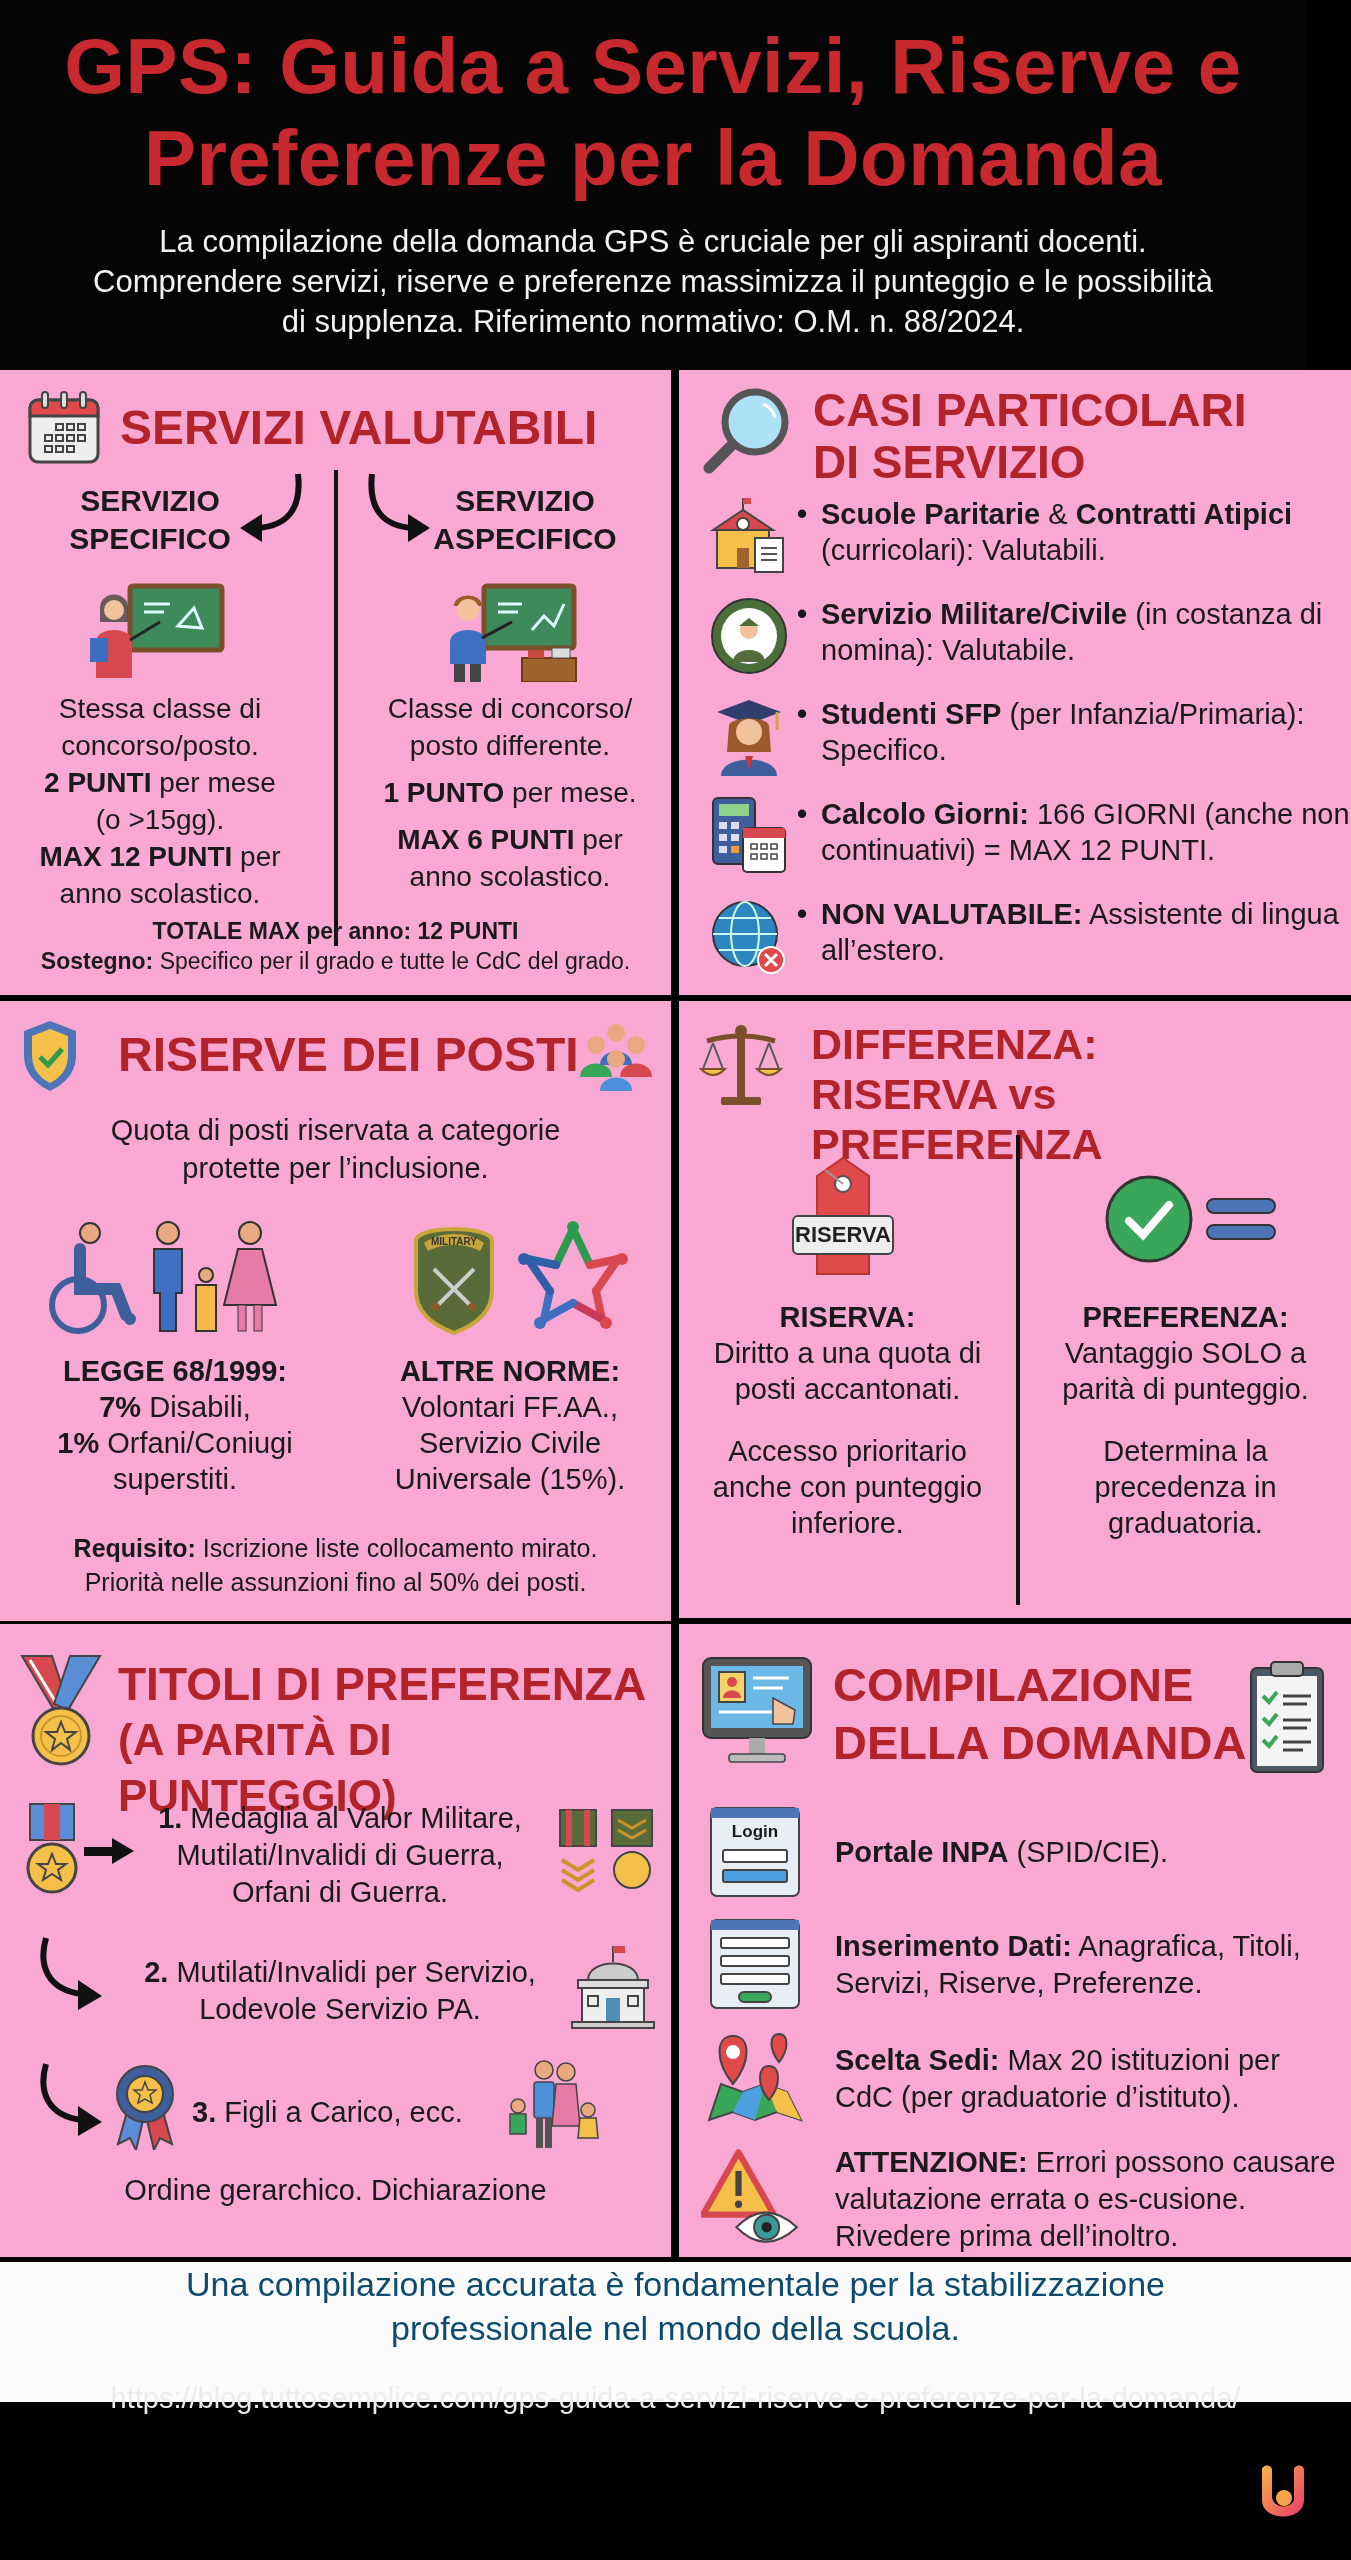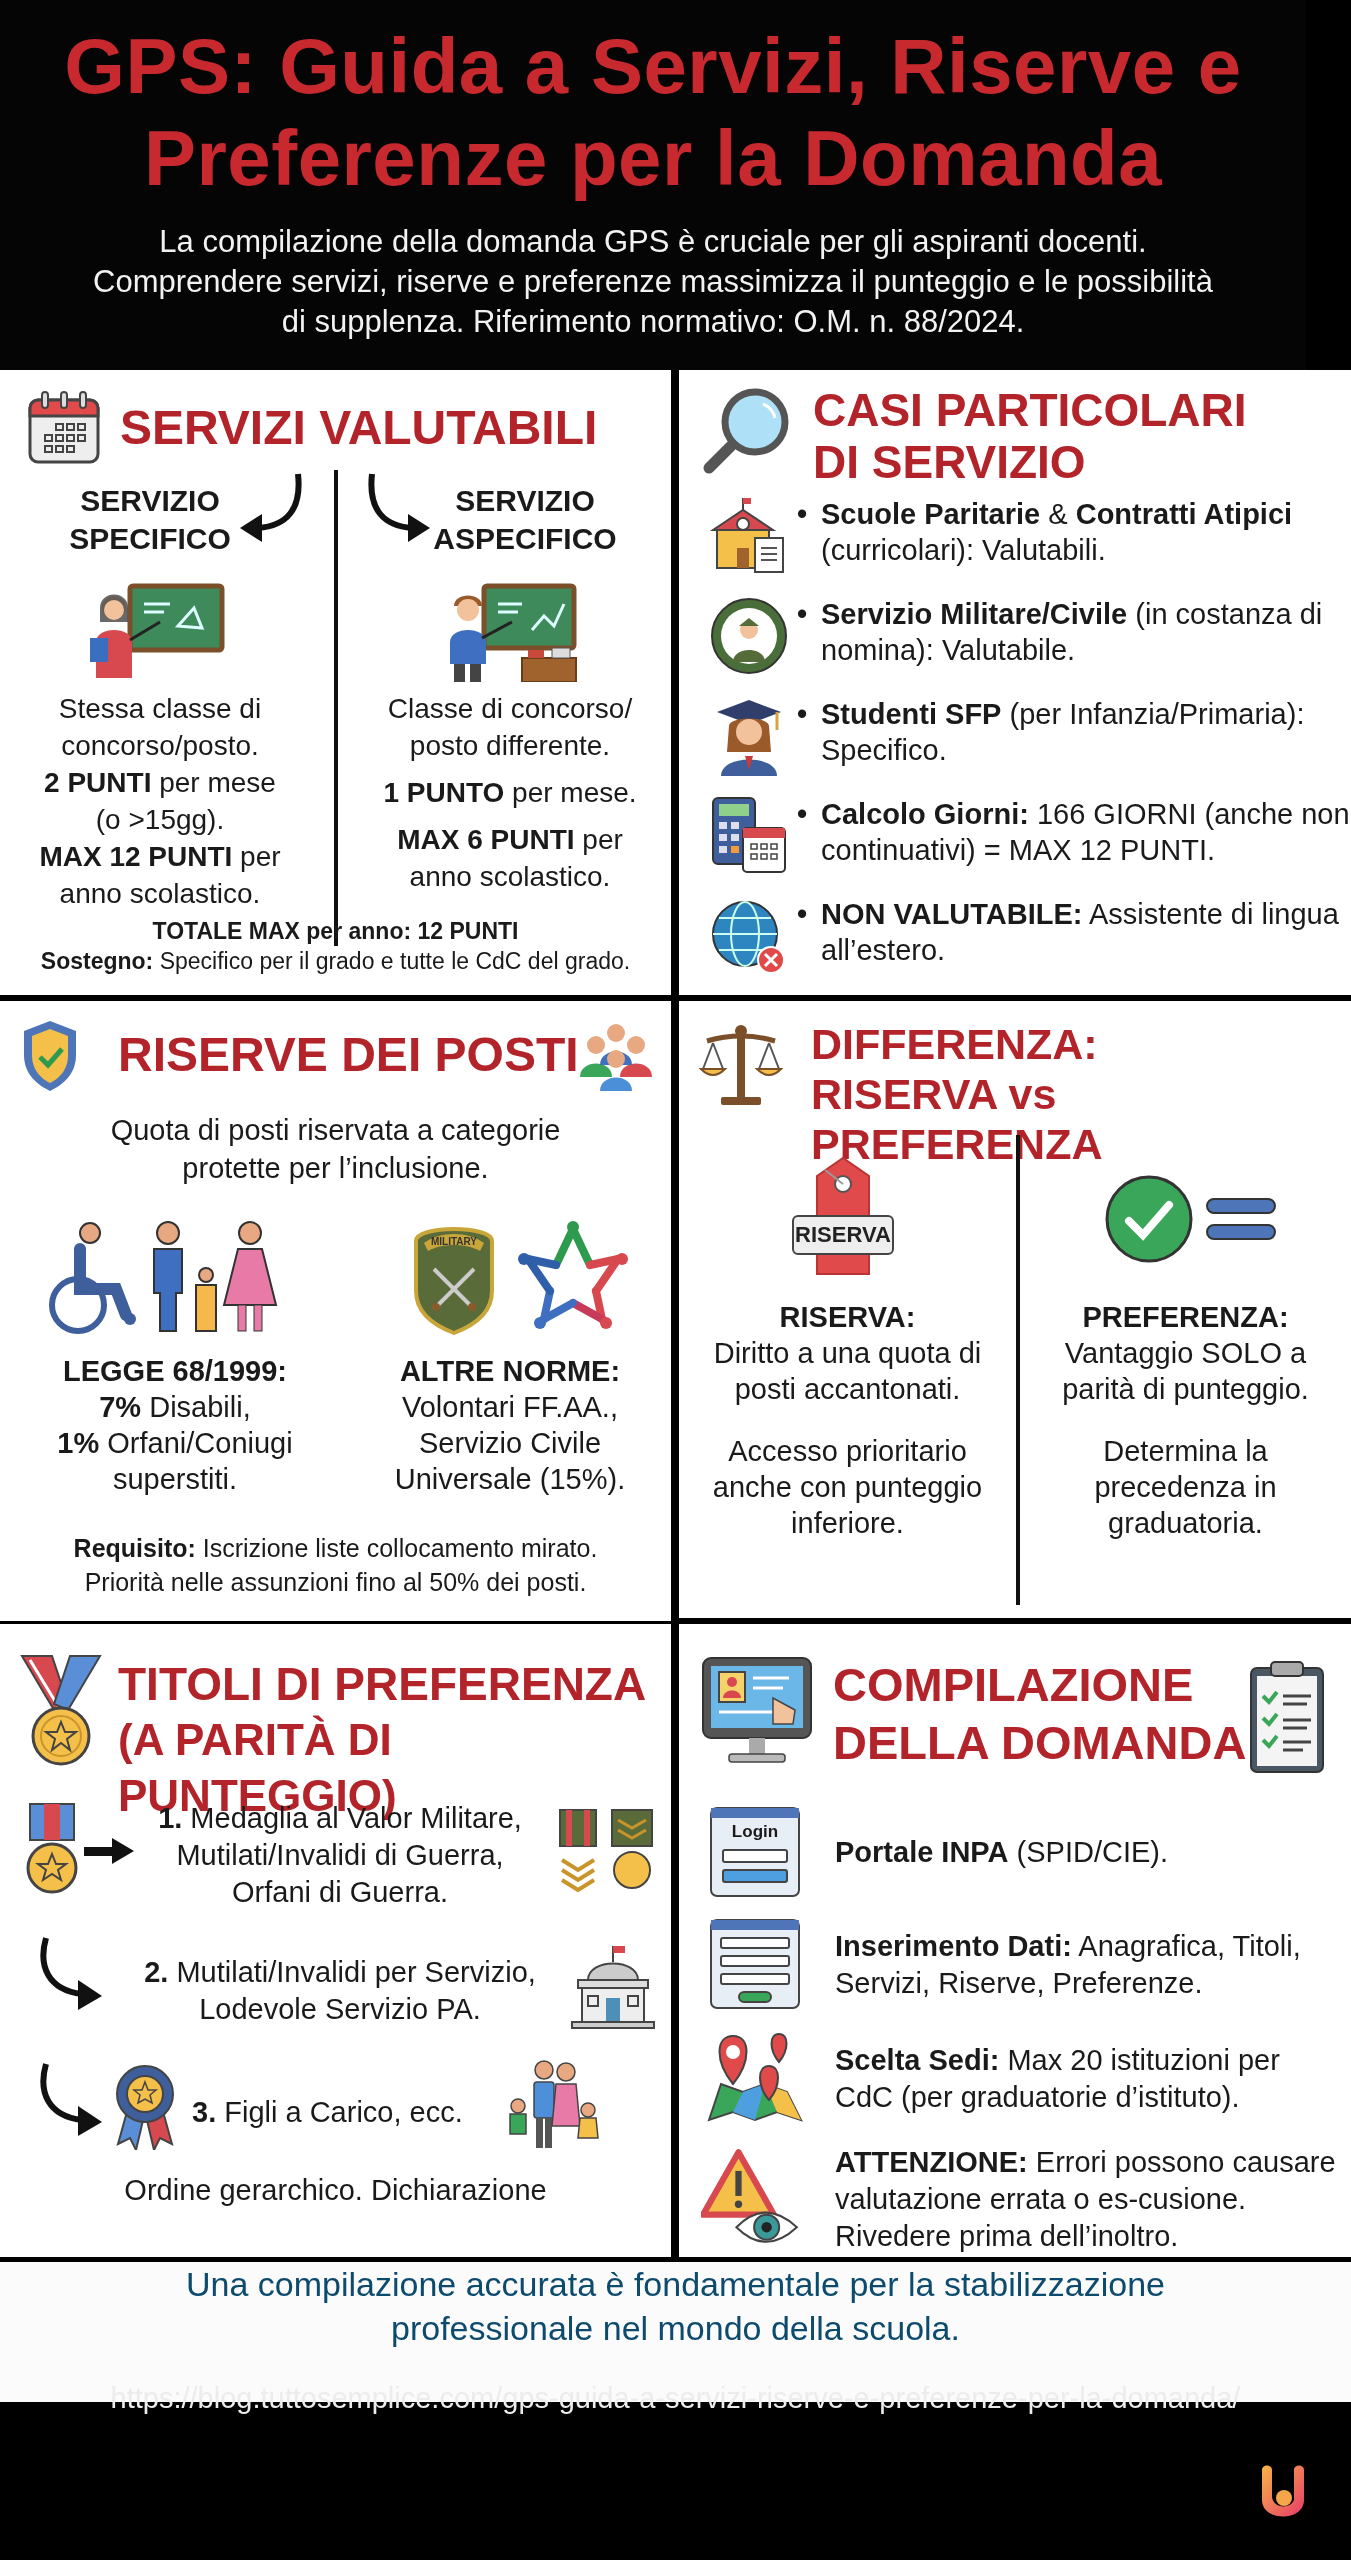--- a/index.html
+++ b/index.html
@@ -4,21 +4,21 @@
 <style>
   * { box-sizing: border-box; margin: 0; padding: 0; }
   html, body { width: 1351px; height: 2560px; background: #000; }
   body { font-family: "Liberation Sans", "DejaVu Sans", sans-serif; color: #1a1a1a; position: relative; overflow: hidden; }
 
   .header { position: absolute; left: 0; top: 0; width: 1306px; height: 370px; background: #050505; text-align: center; }
   .title { color: #c8292e; font-weight: bold; font-size: 78px; line-height: 92px; padding-top: 20px; letter-spacing: 0.5px; }
   .subtitle { color: #f2f2f2; font-size: 31px; line-height: 40px; margin-top: 18px; padding: 0 18px; }
 
   .grid { position: absolute; left: 0; top: 370px; width: 1351px; height: 1892px; background: #000; }
-  .panel { position: absolute; background: #ffffff; overflow: hidden; }
+  .panel { position: absolute; background: #f9a8d4; overflow: hidden; }
   .p1 { left: 0; top: 0; width: 671px; height: 625px; }
   .p2 { left: 679px; top: 0; width: 672px; height: 625px; }
   .p3 { left: 0; top: 631px; width: 671px; height: 620px; }
   .p4 { left: 679px; top: 631px; width: 672px; height: 617px; padding-left: 12px; }
   .p5 { left: 0; top: 1254px; width: 671px; height: 633px; }
   .p6 { left: 679px; top: 1254px; width: 672px; height: 633px; }
 
   .ptitle { position: absolute; color: #b3232a; font-weight: bold; font-size: 46px; line-height: 52px; }
   .icon { position: absolute; }
   .ctext { text-align: center; font-size: 28px; line-height: 37px; color: #1a1a1a; position: absolute; }

